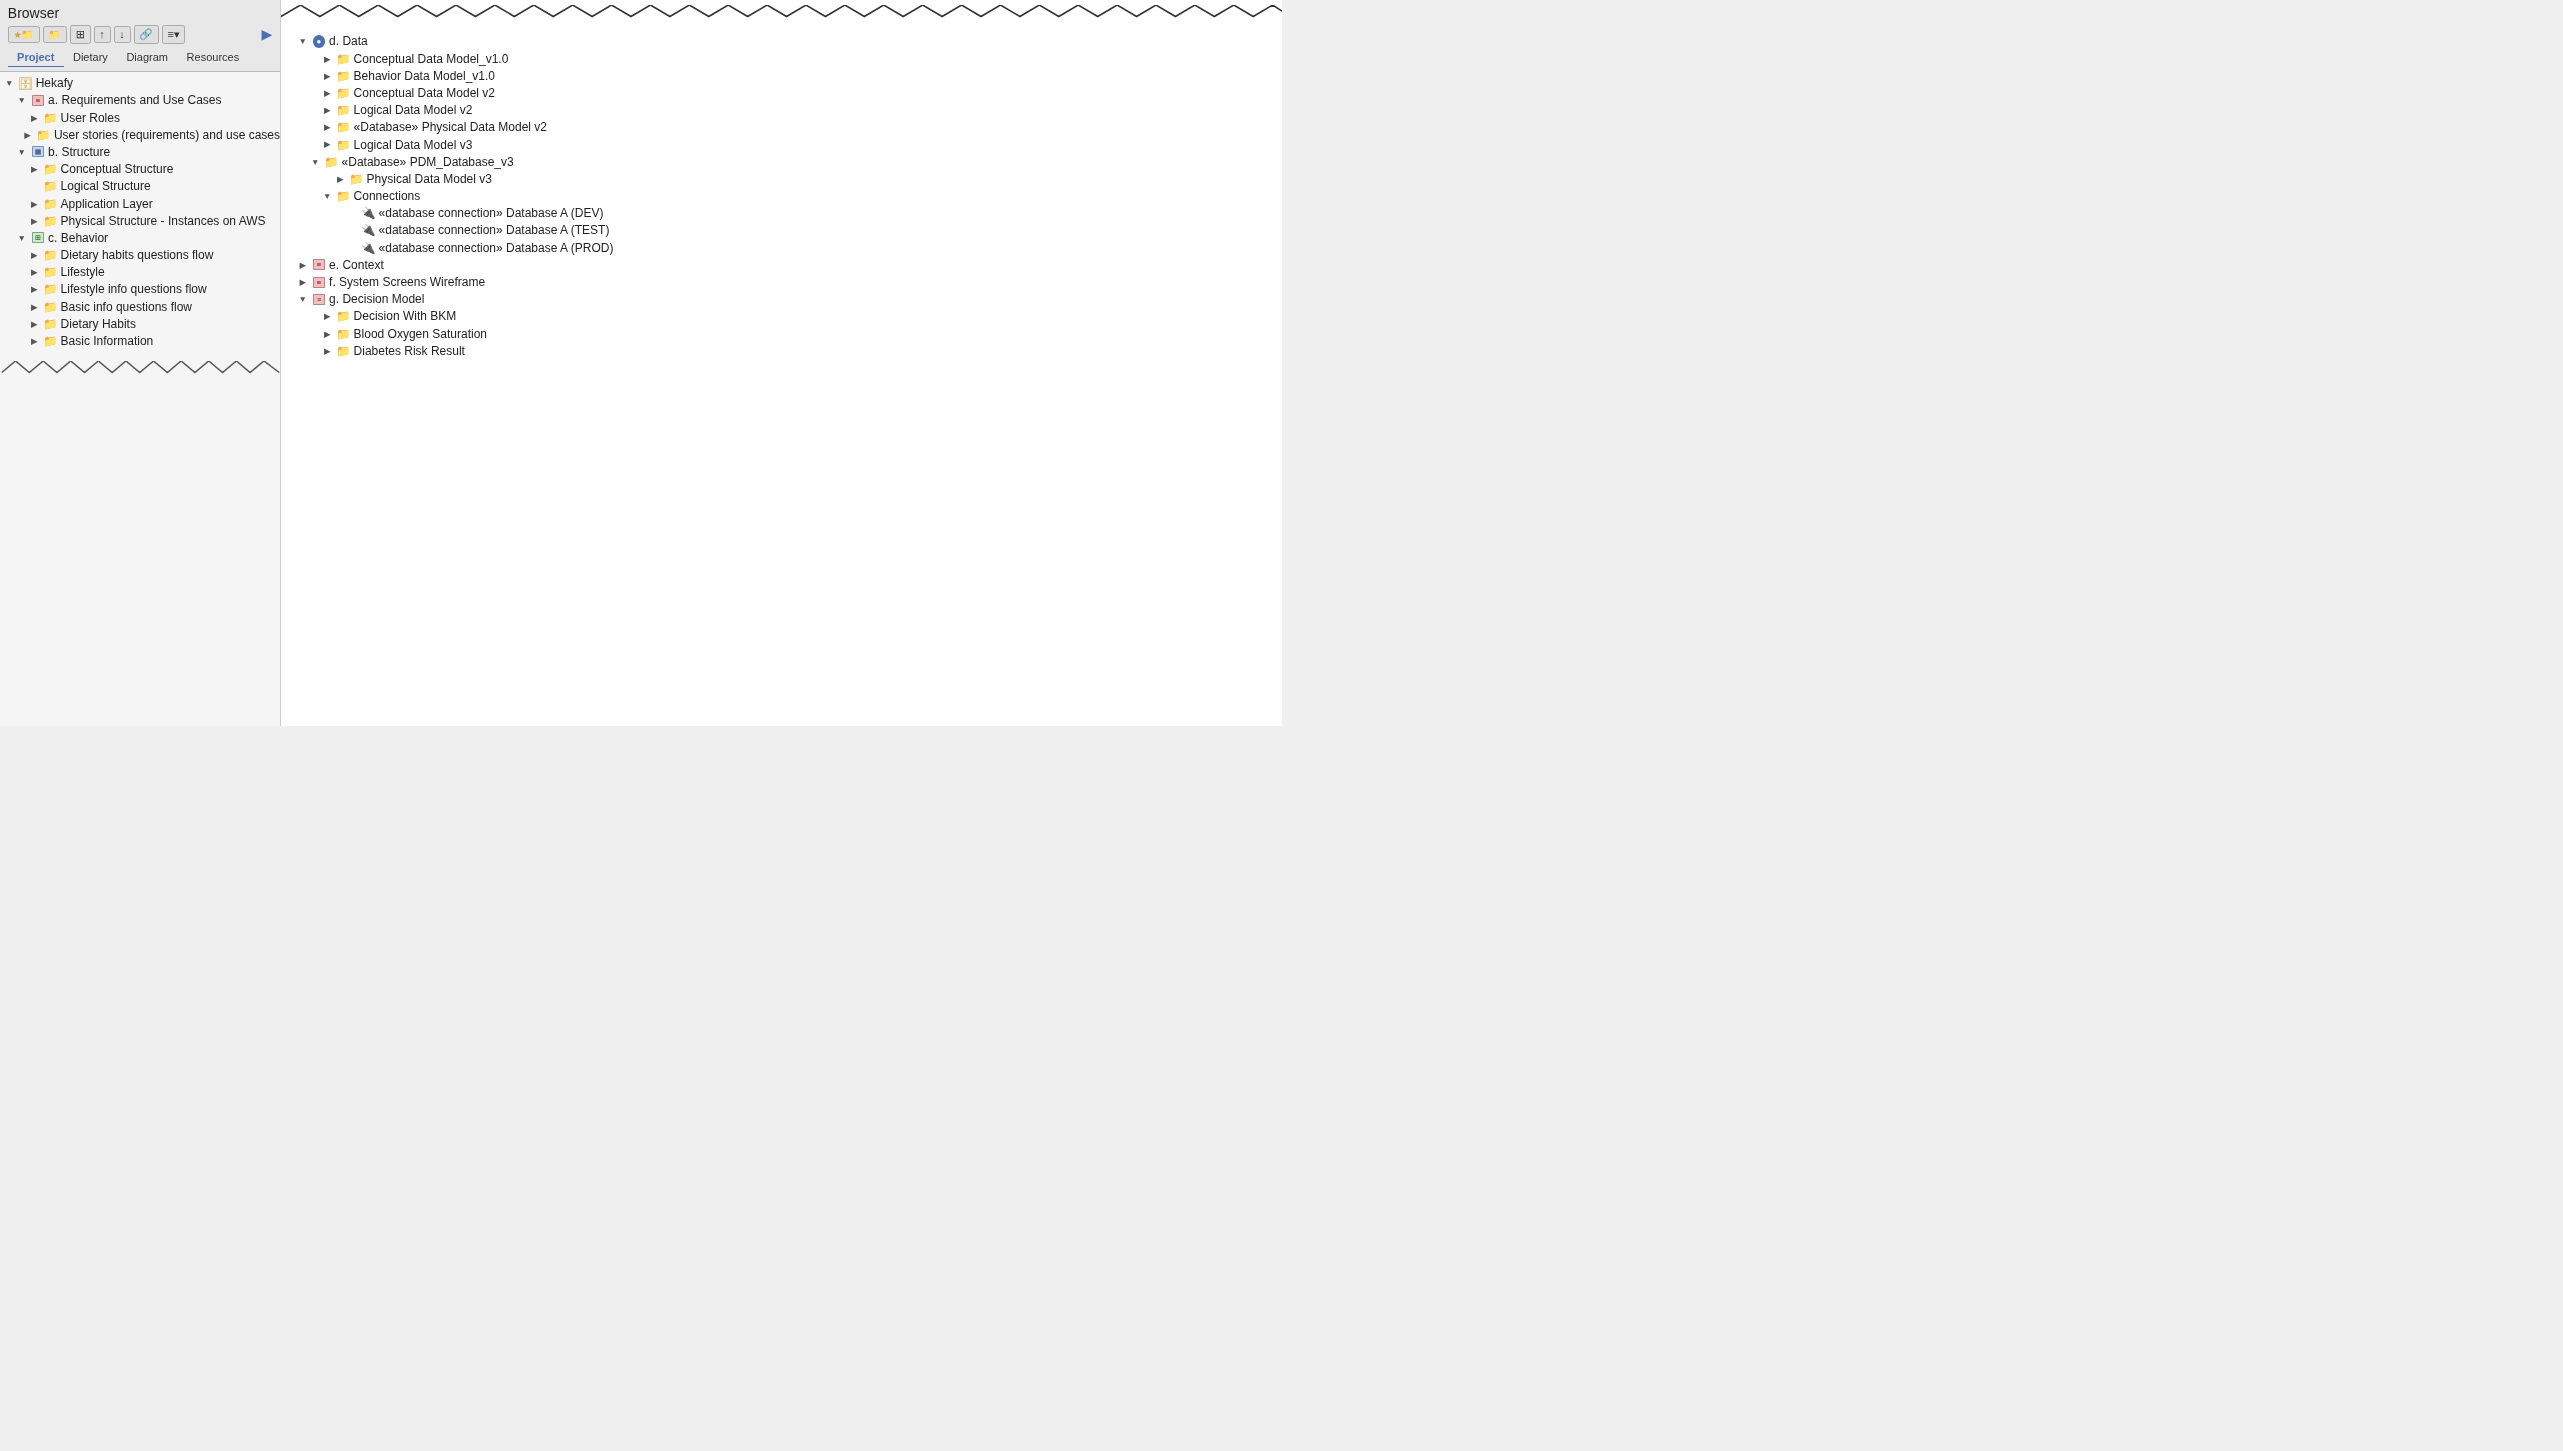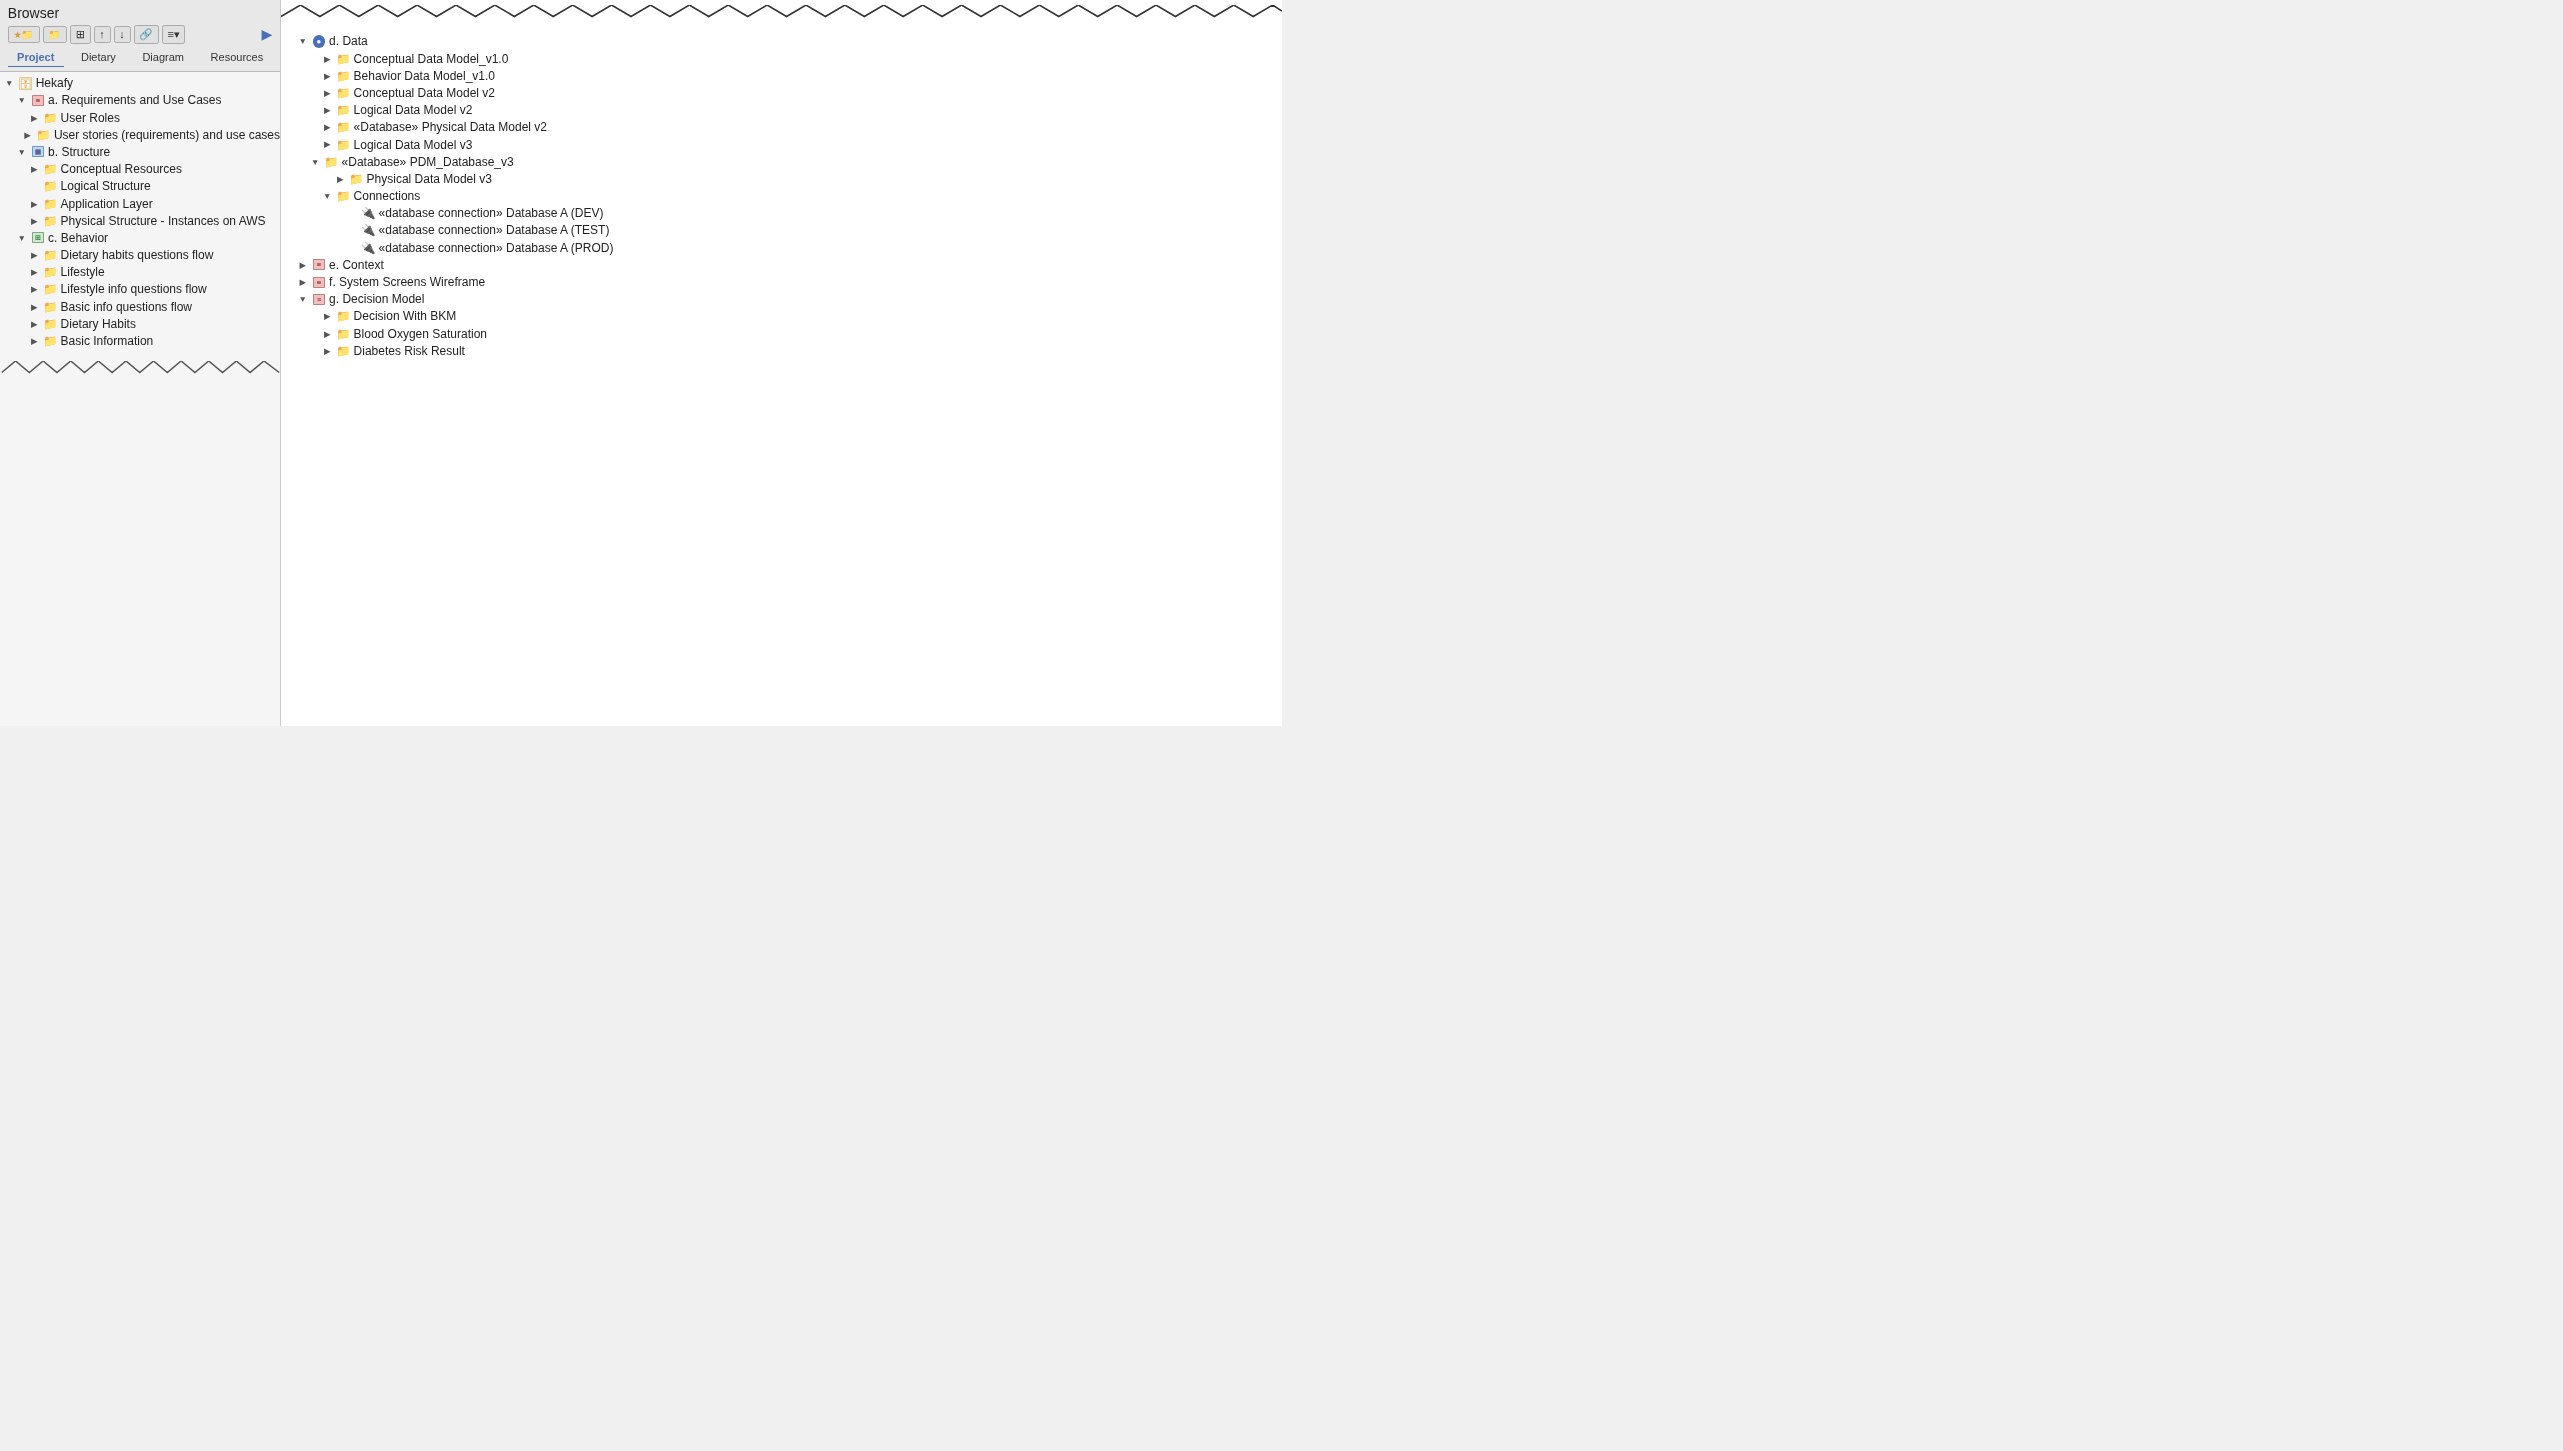--- a/index.html
+++ b/index.html
@@ -61,21 +61,21 @@
 
     .toolbar-arrow-right {
       color: #4a6fb5;
       font-size: 14px;
       cursor: pointer;
       margin-left: auto;
     }
 
     .tab-bar {
       display: flex;
-      gap: 8px;
+      gap: 0;
     }
 
     .tab {
       padding: 3.1px 9.3px;
       cursor: pointer;
       color: #333;
       font-size: 11px;
       border-bottom: 1.6px solid transparent;
     }
 
@@ -295,21 +295,21 @@
         <span class="node-icon">
           <span class="icon-struct">▦</span>
         </span>
         <span class="node-label">b. Structure</span>
       </div>
 
       <div class="tree-item">
         <span class="indent" style="width:28px;"></span>
         <span class="toggle closed"></span>
         <span class="node-icon icon-folder">📁</span>
-        <span class="node-label">Conceptual Resources</span>
+        <span class="node-label">Conceptual Structure</span>
       </div>
 
       <div class="tree-item">
         <span class="indent" style="width:28px;"></span>
         <span class="toggle leaf"></span>
         <span class="node-icon icon-folder">📁</span>
         <span class="node-label">Logical Structure</span>
       </div>
 
       <div class="tree-item">

